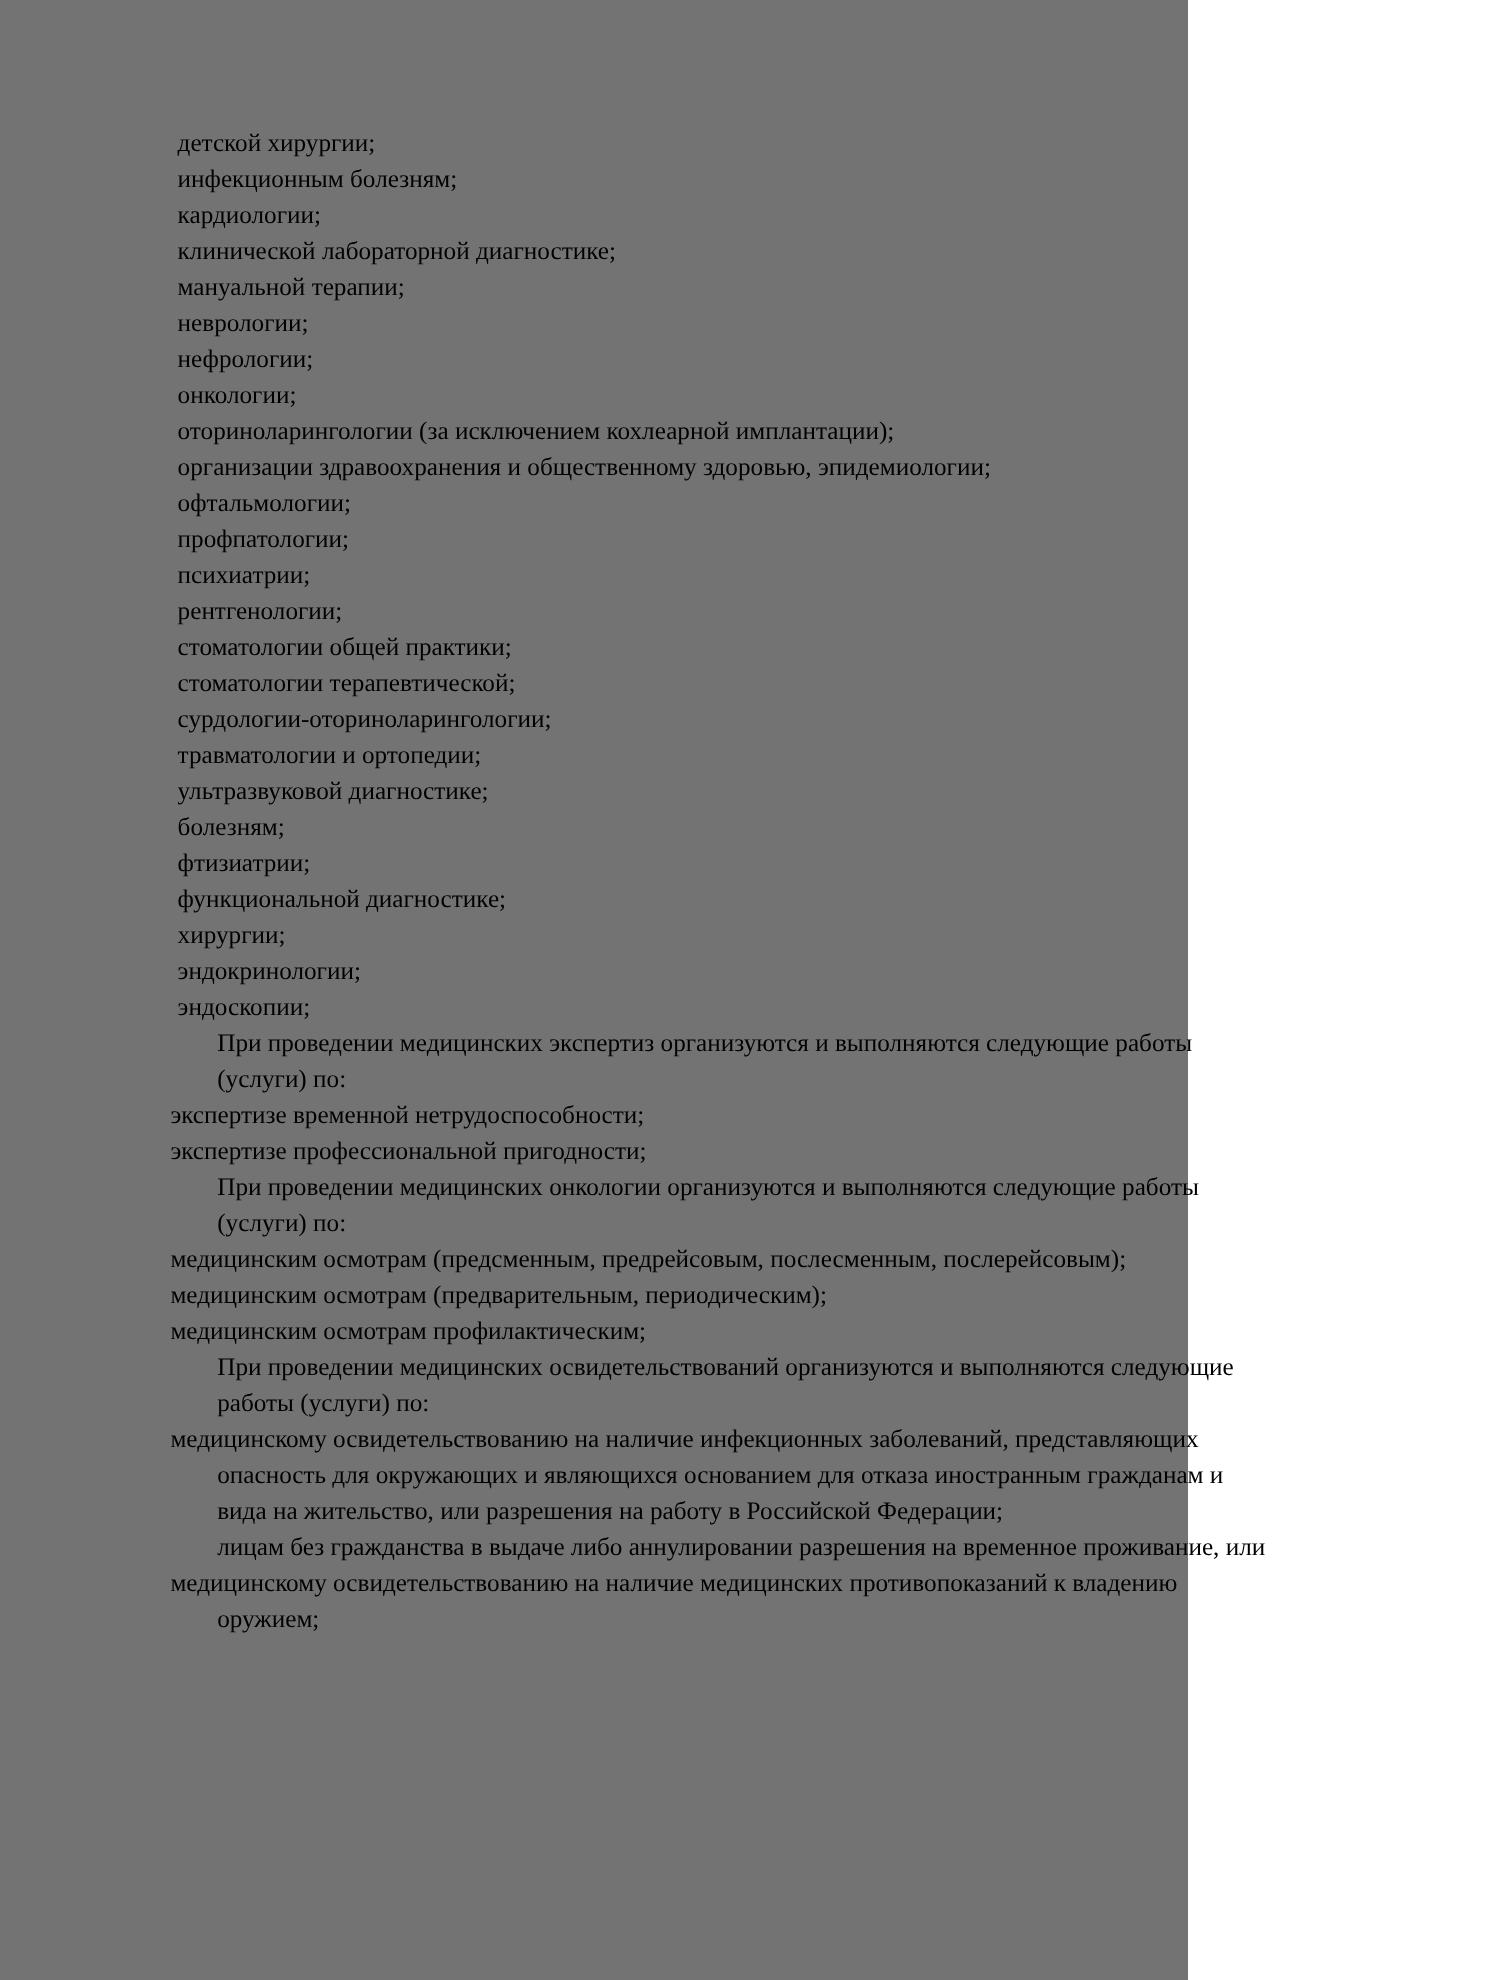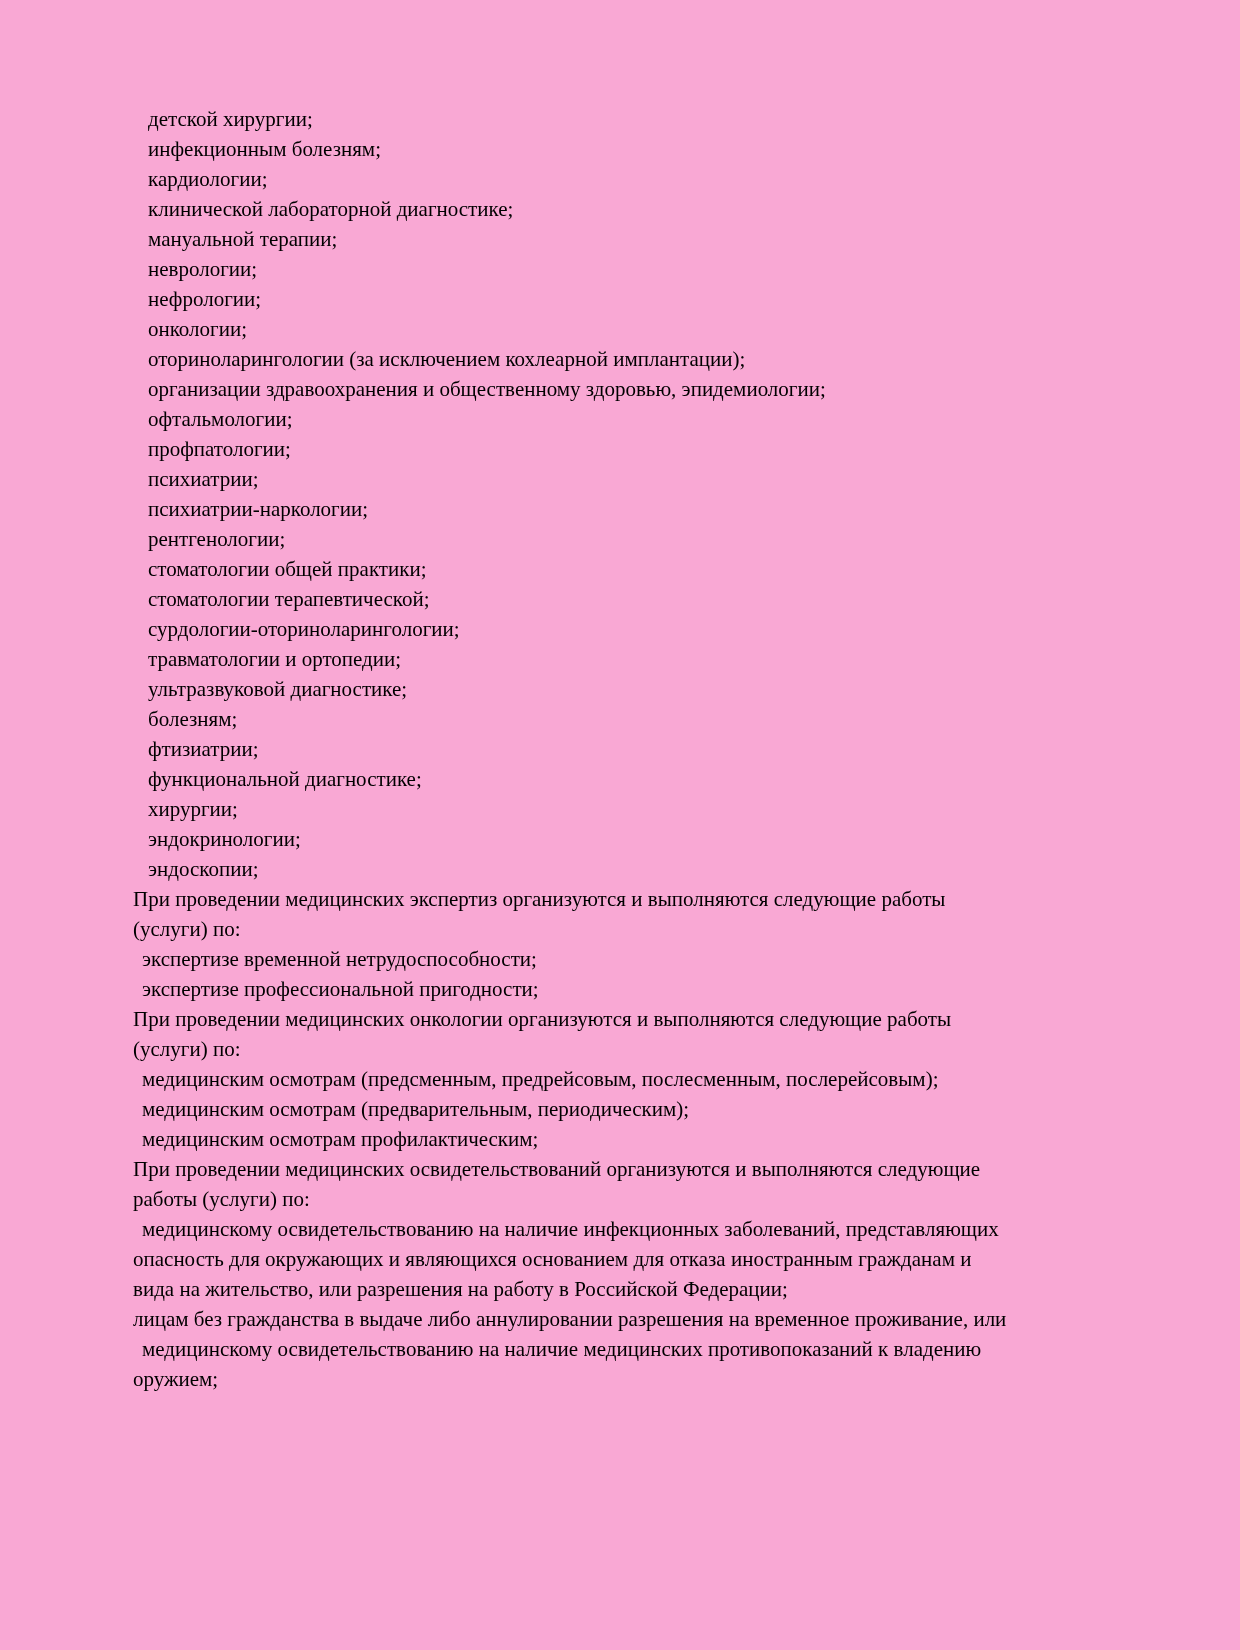--- a/index.html
+++ b/index.html
@@ -10,39 +10,39 @@
   body {
     width: 1240px;
     height: 1650px;
     position: relative;
     overflow: hidden;
     font-family: "Liberation Serif", serif;
   }
   .page {
     position: absolute;
     left: 0; top: 0;
-    width: 1240px;
+    width: 990px;
     height: 1650px;
-    background: #f9a8d4;
+    background: #737373;
   }
   .doc-body {
     position: absolute;
     left: 133px;
     top: 104px;
     width: 1020px;
     color: #000000;
     font-size: 21px;
     line-height: 30px;
     font-family: "Liberation Serif", serif;
   }
   .line {
     white-space: pre;
     height: 30px;
   }
-  .indent-0 { padding-left: 0; }
+  .indent-0 { padding-left: 0; margin-left: 48px; }
   .indent-1 { padding-left: 9px; }
   .indent-2 { padding-left: 15px; }
 </style>
 </head>
 <body>
 
 <div class="page">
   <div class="doc-body">
       <div class="line indent-2">детской хирургии;</div>
       <div class="line indent-2">инфекционным болезням;</div>
@@ -50,21 +50,20 @@
       <div class="line indent-2">клинической лабораторной диагностике;</div>
       <div class="line indent-2">мануальной терапии;</div>
       <div class="line indent-2">неврологии;</div>
       <div class="line indent-2">нефрологии;</div>
       <div class="line indent-2">онкологии;</div>
       <div class="line indent-2">оториноларингологии (за исключением кохлеарной имплантации);</div>
       <div class="line indent-2">организации здравоохранения и общественному здоровью, эпидемиологии;</div>
       <div class="line indent-2">офтальмологии;</div>
       <div class="line indent-2">профпатологии;</div>
       <div class="line indent-2">психиатрии;</div>
-      <div class="line indent-2">психиатрии-наркологии;</div>
       <div class="line indent-2">рентгенологии;</div>
       <div class="line indent-2">стоматологии общей практики;</div>
       <div class="line indent-2">стоматологии терапевтической;</div>
       <div class="line indent-2">сурдологии-оториноларингологии;</div>
       <div class="line indent-2">травматологии и ортопедии;</div>
       <div class="line indent-2">ультразвуковой диагностике;</div>
       <div class="line indent-2">болезням;</div>
       <div class="line indent-2">фтизиатрии;</div>
       <div class="line indent-2">функциональной диагностике;</div>
       <div class="line indent-2">хирургии;</div>

